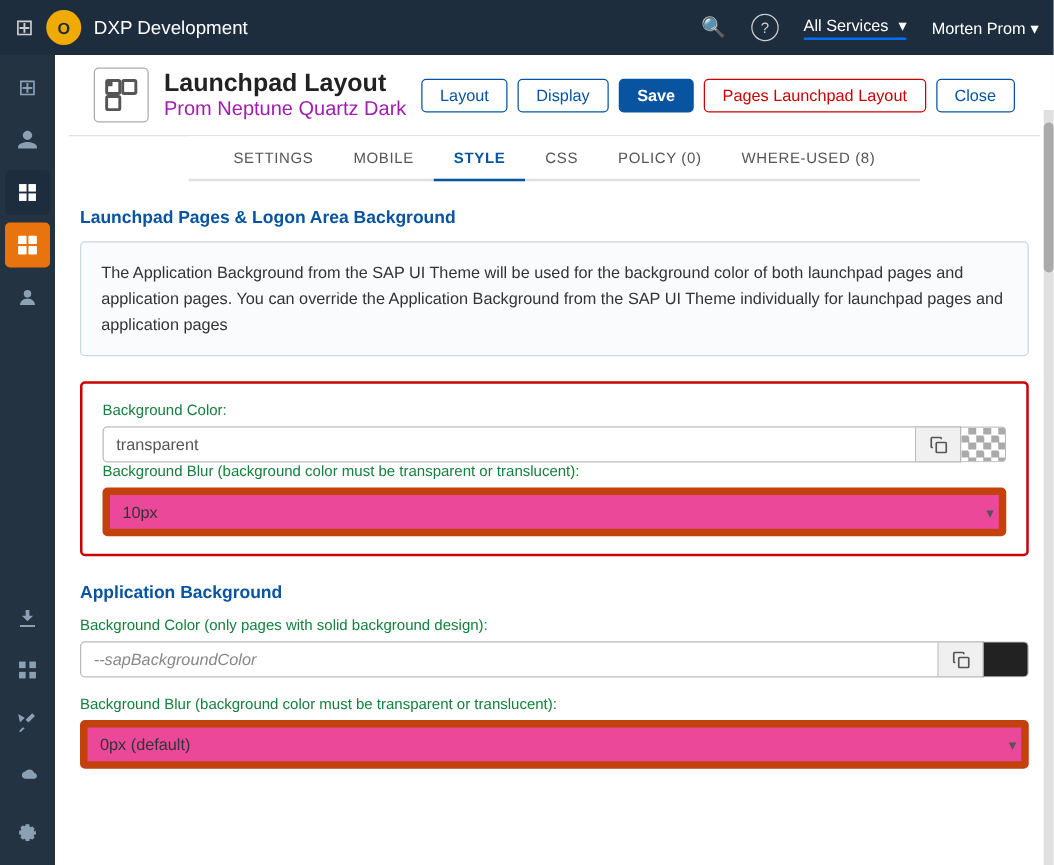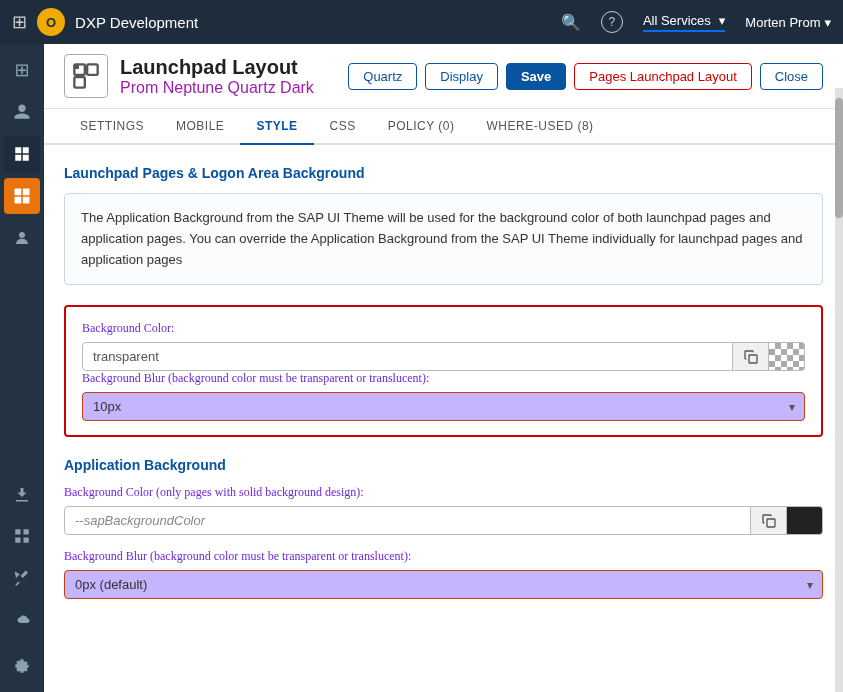--- a/index.html
+++ b/index.html
@@ -89,57 +89,57 @@
     .info-box {
       border: 1px solid #c8d6e5; border-radius: 4px; background: #f9fbfd;
       padding: 14px 16px; margin-bottom: 20px; font-size: 13px; color: #333; line-height: 1.6;
     }
 
     
     .red-section {
       border: 2px solid #c00; border-radius: 4px; padding: 14px 16px; margin-bottom: 20px;
     }
 
-    .field-label { font-size: 12px; color: #6d28d9; margin-bottom: 6px; font-family: Liberation Serif, serif; }
+    .field-label { font-size: 12px; color: #15803d; margin-bottom: 6px; }
     .field-row { display: flex; align-items: stretch; margin-bottom: 0; }
     .field-input {
       flex: 1; border: 1px solid #bbb; border-radius: 4px 0 0 4px; padding: 6px 10px;
       font-size: 13px; background: #fff; color: #555; outline: none;
     }
     .field-btn {
       width: 36px; border: 1px solid #bbb; border-left: none; background: #f0f0f0;
       display: flex; align-items: center; justify-content: center; cursor: pointer; font-size: 14px; color: #555;
     }
     .field-btn.checker {
       width: 36px; border: 1px solid #bbb; border-left: none; background:
         repeating-conic-gradient(#aaa 0% 25%, #fff 0% 50%) 0 0 / 12px 12px;
       border-radius: 0 4px 4px 0;
     }
     .field-btn.dark {
       width: 36px; background: #222; border-radius: 0 4px 4px 0; border: 1px solid #bbb; border-left: none;
     }
     .select-wrapper { flex: 1; position: relative; }
     .select-wrapper select {
-      width: 100%; border: 1px solid #c2410c; border-radius: 4px; padding: 6px 32px 6px 10px;
-      font-size: 13px; background: #c4b5fd; color: #333; outline: none; appearance: none; cursor: pointer;
+      width: 100%; border: 6px solid #c2410c; border-radius: 4px; padding: 6px 32px 6px 10px;
+      font-size: 13px; background: #ec4899; color: #333; outline: none; appearance: none; cursor: pointer;
     }
     .select-chevron {
       position: absolute; right: 10px; top: 50%; transform: translateY(-50%);
       font-size: 12px; color: #555; pointer-events: none;
     }
 
     
     .scrollbar {
       width: 8px; background: #e0e0e0; position: absolute; right: 0; top: 44px; bottom: 0;
     }
     .scrollbar-thumb {
       width: 8px; height: 120px; background: #aaa; border-radius: 4px; margin-top: 10px;
     }
     .main-wrapper { position: relative; flex: 1; display: flex; }
-    .main { position: relative; }
+    .main { position: relative; align-items: center; }
   </style>
 </head>
 <body>
 
 <div class="top-nav">
   <span style="font-size:18px; color:#ccc; cursor:pointer;">⊞</span>
   <div class="top-nav-logo">
     <span>O</span>
   </div>
   <span class="top-nav-title">DXP Development</span>
@@ -229,21 +229,21 @@
               <rect x="2" y="2" width="4" height="4" rx="0.5" fill="#555"></rect>
               <rect x="13" y="2" width="9" height="9" rx="1" fill="none" stroke="#555" stroke-width="2"></rect>
               <rect x="2" y="13" width="9" height="9" rx="1" fill="none" stroke="#555" stroke-width="2"></rect>
             </svg>
         </div>
         <div class="header-title-block">
           <div class="header-title">Launchpad Layout</div>
           <div class="header-subtitle">Prom Neptune Quartz Dark</div>
         </div>
         <div class="header-buttons">
-          <button class="btn btn-default">Quartz</button>
+          <button class="btn btn-default">Layout</button>
           <button class="btn btn-default">Display</button>
           <button class="btn btn-primary">Save</button>
           <button class="btn btn-danger">Pages Launchpad Layout</button>
           <button class="btn btn-close">Close</button>
         </div>
       </div>
 
       <div class="tabs">
         <div class="tab">SETTINGS</div>
         <div class="tab">MOBILE</div>

